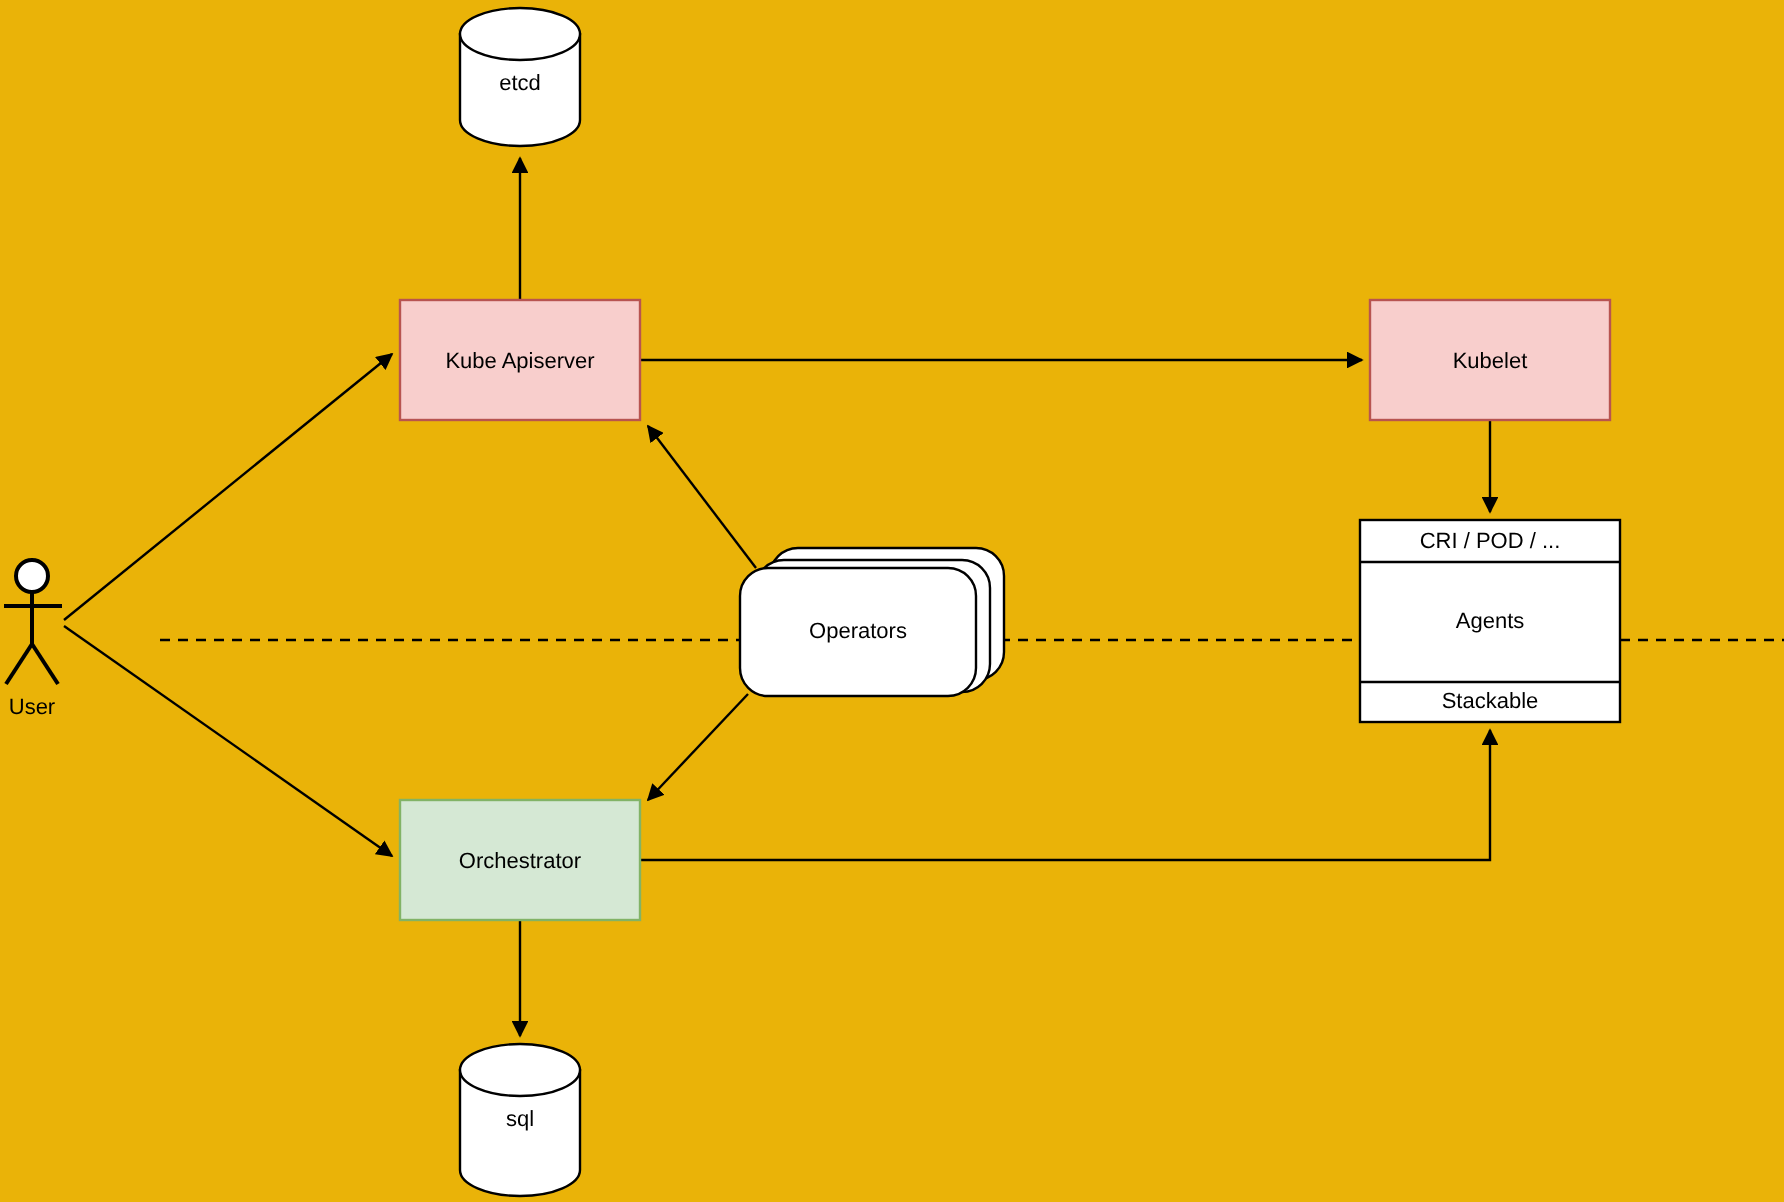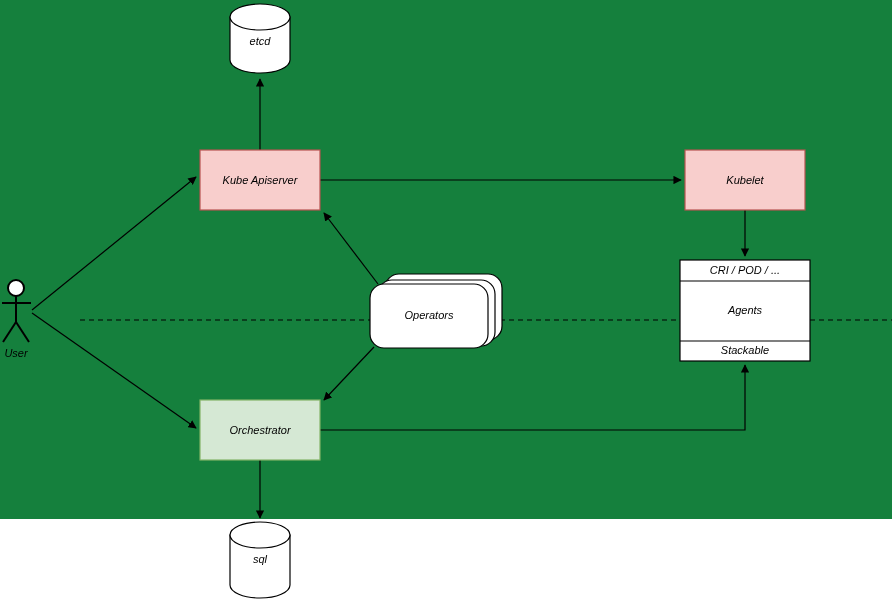--- a/index.html
+++ b/index.html
@@ -9,23 +9,22 @@
   }
   body {
     width: 892px;
     height: 601px;
     font-family: "Liberation Sans", sans-serif;
     overflow: hidden;
   }
   #canvas {
     position: relative;
     width: 892px;
-    height: 519px;
-    background: #15803d;
-    font-style: italic;
+    height: 601px;
+    background: #eab308;
   }
   svg.diagram {
     position: absolute;
     top: 0;
     left: 0;
     width: 892px;
     height: 601px;
     display: block;
   }
   .node-label {

